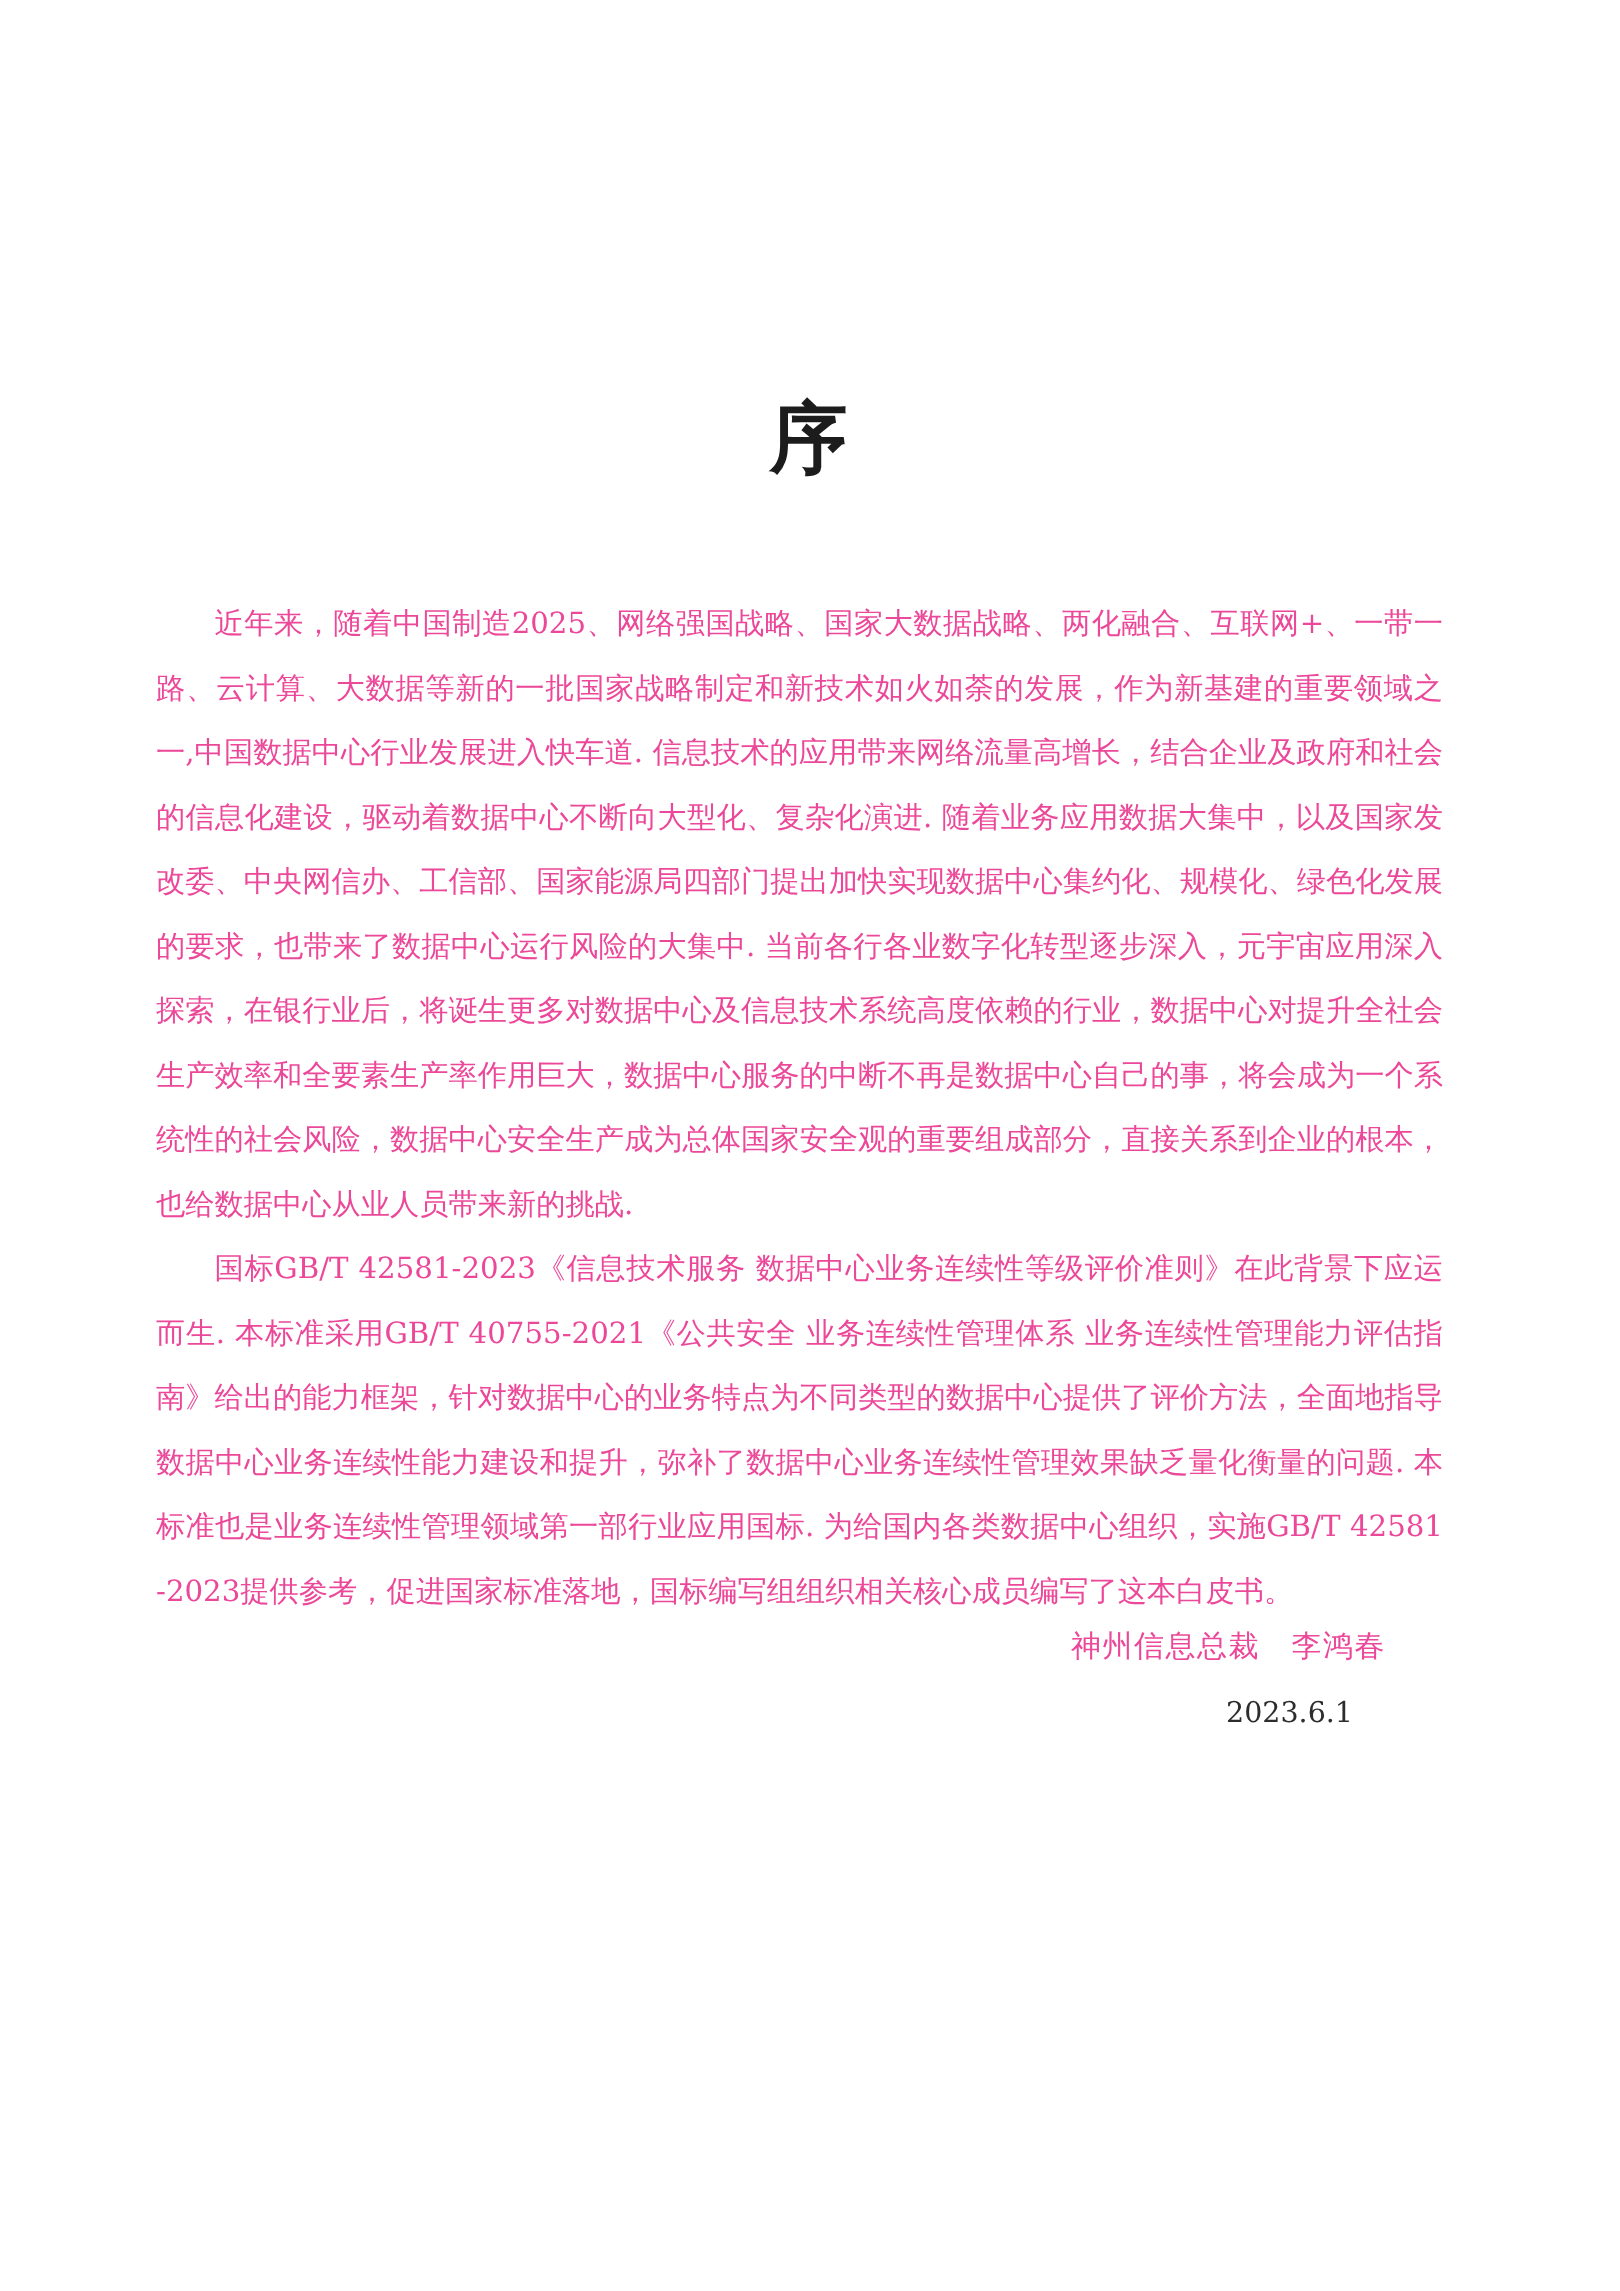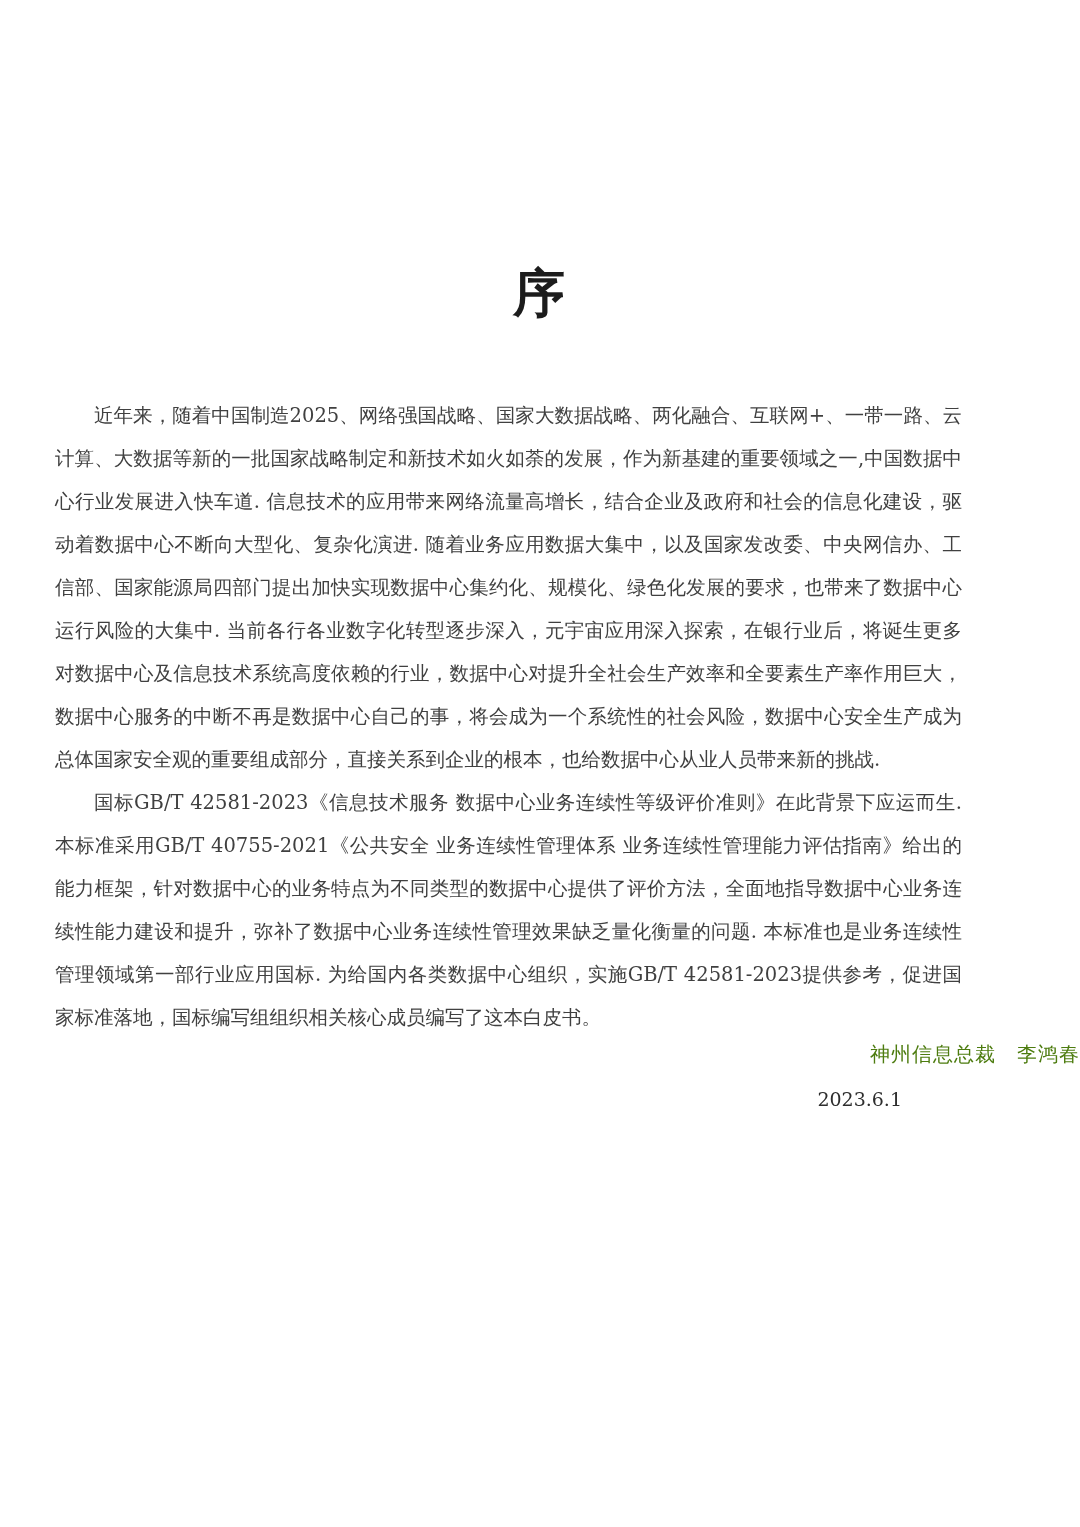--- a/index.html
+++ b/index.html
@@ -20,38 +20,39 @@
   .doc-title {
     text-align: center;
     font-size: 52px;
     line-height: 62px;
     font-weight: 700;
     color: #1c1c1c;
     letter-spacing: 2px;
     margin: 0;
   }
   .doc-body {
-    margin: 70px 118px 0 55px;
+    margin: 70px 118px 0 104px;
     font-size: 19.5px;
     line-height: 43px;
-    color: #404040;
+    color: #ec4899;
     text-align: justify;
     text-justify: inter-character;
   }
   .para {
     margin: 0;
     text-indent: 2em;
     word-break: break-all;
   }
   .signature-line {
     margin: -6px 0 0 0;
+    padding-right: 156px;
     text-align: right;
     font-size: 20px;
     line-height: 43px;
-    color: #4d7c0f;
+    color: #ec4899;
     letter-spacing: 1px;
   }
   .date-line {
     margin: 2px 0 0 0;
     padding-right: 178px;
     text-align: right;
     font-size: 19px;
     line-height: 43px;
     color: #2d2d2d;
   }

